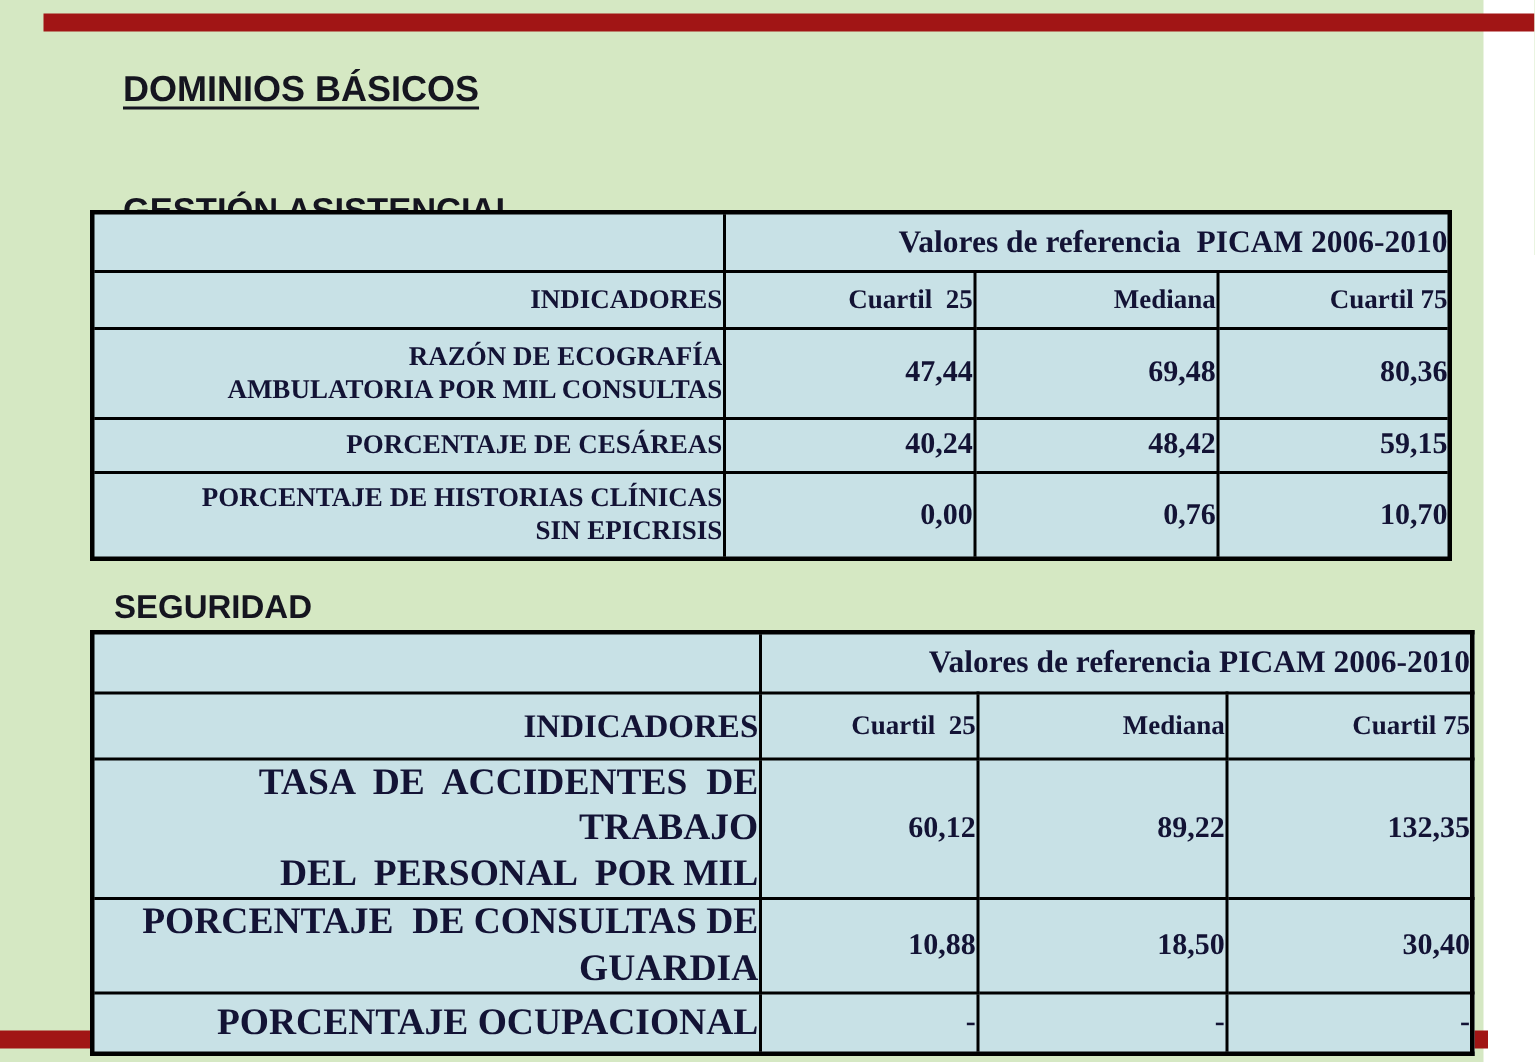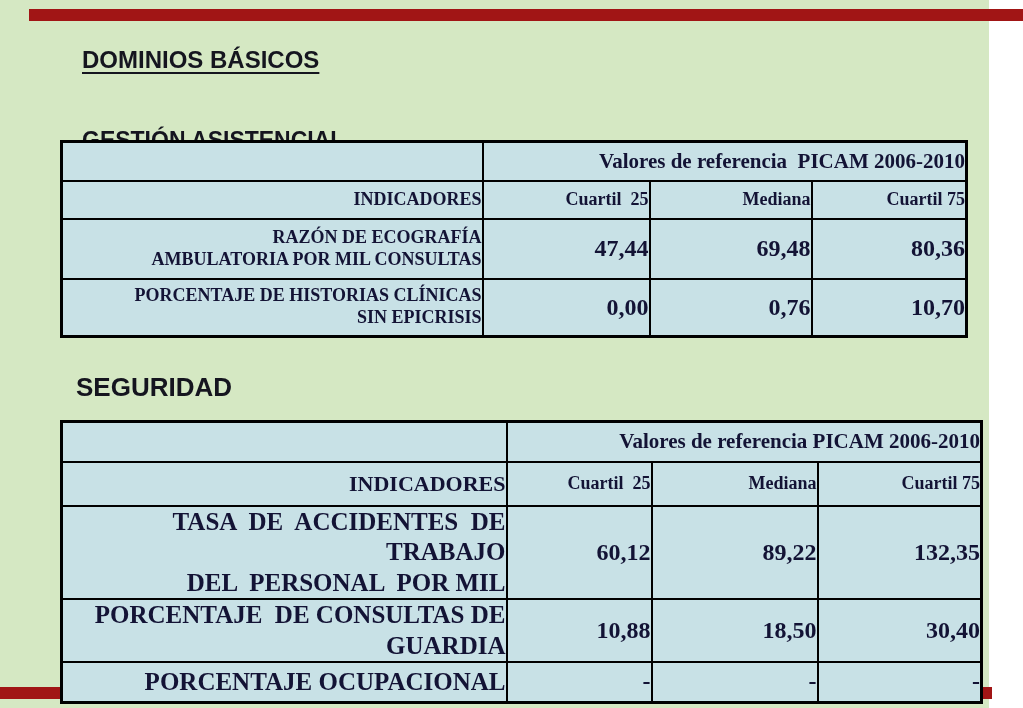--- a/index.html
+++ b/index.html
@@ -20,21 +20,21 @@
   .main-title {
     position: absolute; left: 82px; top: 46px; margin: 0;
     font-size: 24px; font-weight: bold; color: #15151f;
     text-decoration: underline; text-decoration-thickness: 2px; text-underline-offset: 4px;
     white-space: pre;
   }
   .sec-title {
     position: absolute; margin: 0; font-weight: bold; color: #15151f; white-space: pre;
   }
   #sec1-title { left: 82px; top: 103px; font-size: 23px; margin-top: 24px; }
-  #sec2-title { left: 76px; top: 372px; font-size: 26px; }
+  #sec2-title { left: 76px; top: 392px; font-size: 22px; }
 
   table.ref {
     position: absolute; border-collapse: collapse; table-layout: fixed;
     background: #c8e1e6; border: 3px solid #000;
     font-family: "Liberation Serif", "DejaVu Serif", serif;
     font-weight: bold; color: #131335;
   }
   #table1 { left: 60px; top: 140px; width: 905px; }
   #table2 { left: 60px; top: 420px; width: 920px; }
 
@@ -42,21 +42,21 @@
     border: 2px solid #000; padding: 0;
     text-align: right; vertical-align: middle;
     white-space: pre-wrap; overflow: hidden;
   }
   td.span-h { font-size: 21px; }
   td.colh   { font-size: 18px; font-family: Liberation Serif, serif; }
   #table2 td.colh-ind { font-size: 22px; }
   td.lbl { text-align: left; padding: 2px 4px 2px 7px; line-height: 1.22; }
   #table1 td.lbl { font-size: 18px; }
   #table2 td.lbl { font-size: 25px; }
-  td.num { font-size: 24px; }
+  td.num { font-size: 20px; }
   td.vtop { vertical-align: top; padding-top: 4px; }
   td.vbot { vertical-align: bottom; padding-bottom: 7px; border-radius: 27px; }
 
   
   #table1 tr.h1 { height: 39px; } #table1 tr.h2 { height: 38px; }
   #table1 tr.r0 { height: 60px; } #table1 tr.r1 { height: 36px; } #table1 tr.r2 { height: 58px; }
   #table2 tr.h1 { height: 40px; } #table2 tr.h2 { height: 44px; }
   #table2 tr.r0 { height: 63px; } #table2 tr.r1 { height: 62px; } #table2 tr.r2 { height: 40px; margin-top: 36px; }
 </style>
 </head>
@@ -88,20 +88,26 @@
         <td class="colh">Cuartil  25</td>
         <td class="colh">Mediana</td>
         <td class="colh">Cuartil 75</td>
       </tr>
       <tr class="r0">
         <td class="lbl">RAZÓN DE ECOGRAFÍA
 AMBULATORIA POR MIL CONSULTAS</td>
         <td class="num">47,44</td>
         <td class="num">69,48</td>
         <td class="num">80,36</td>
+      </tr>
+      <tr class="r1">
+        <td class="lbl">PORCENTAJE DE CESÁREAS</td>
+        <td class="num">40,24</td>
+        <td class="num">48,42</td>
+        <td class="num">59,15</td>
       </tr>
       <tr class="r2">
         <td class="lbl">PORCENTAJE DE HISTORIAS CLÍNICAS
 SIN EPICRISIS</td>
         <td class="num">0,00</td>
         <td class="num">0,76</td>
         <td class="num">10,70</td>
       </tr>
     </tbody>
   </table>

